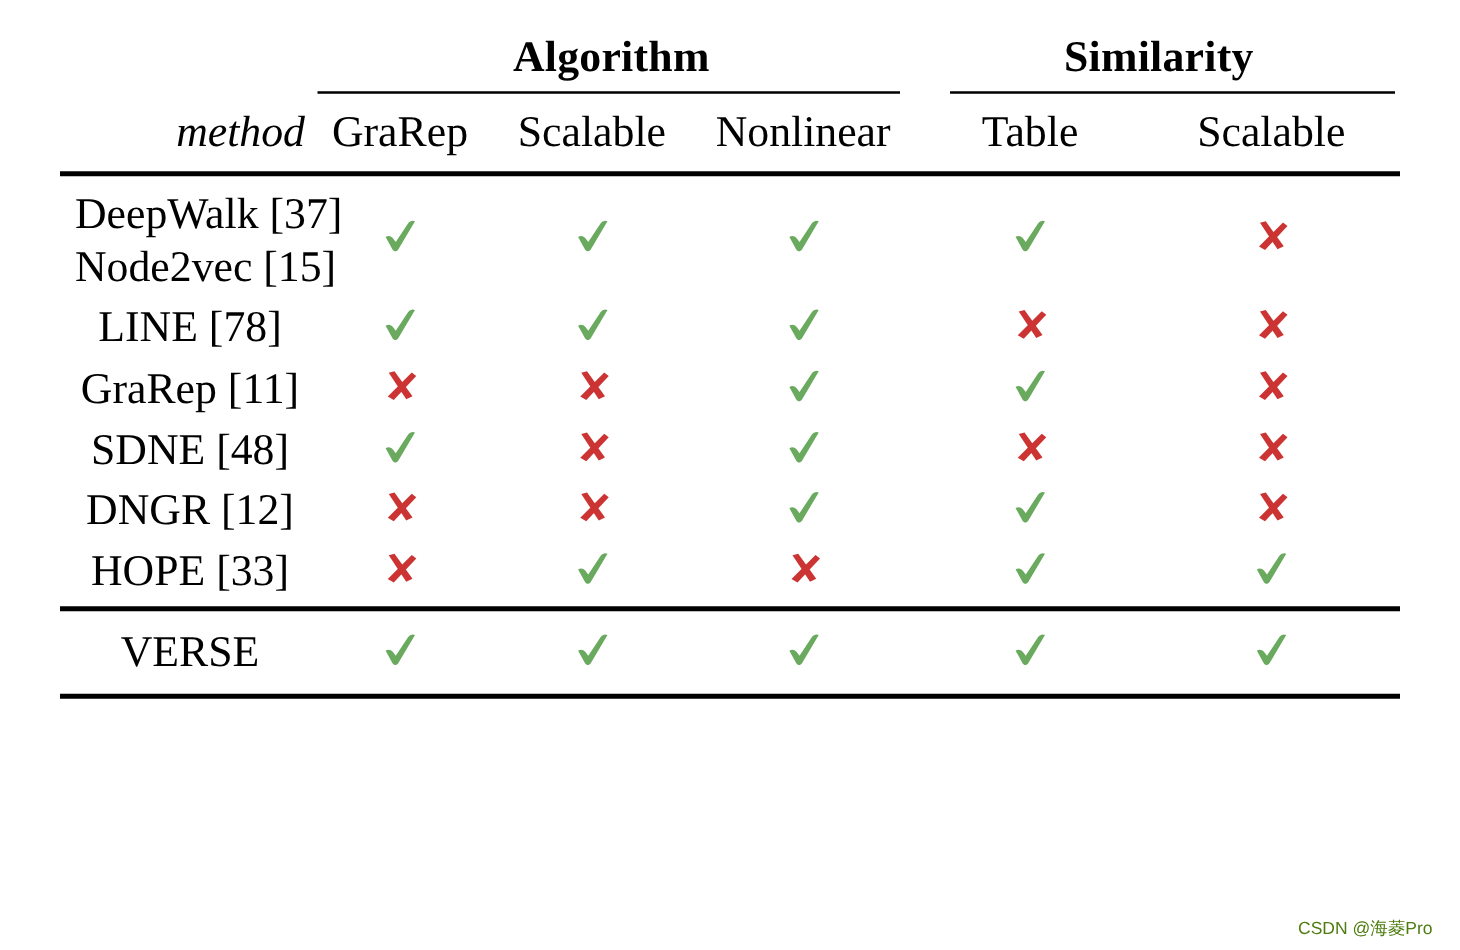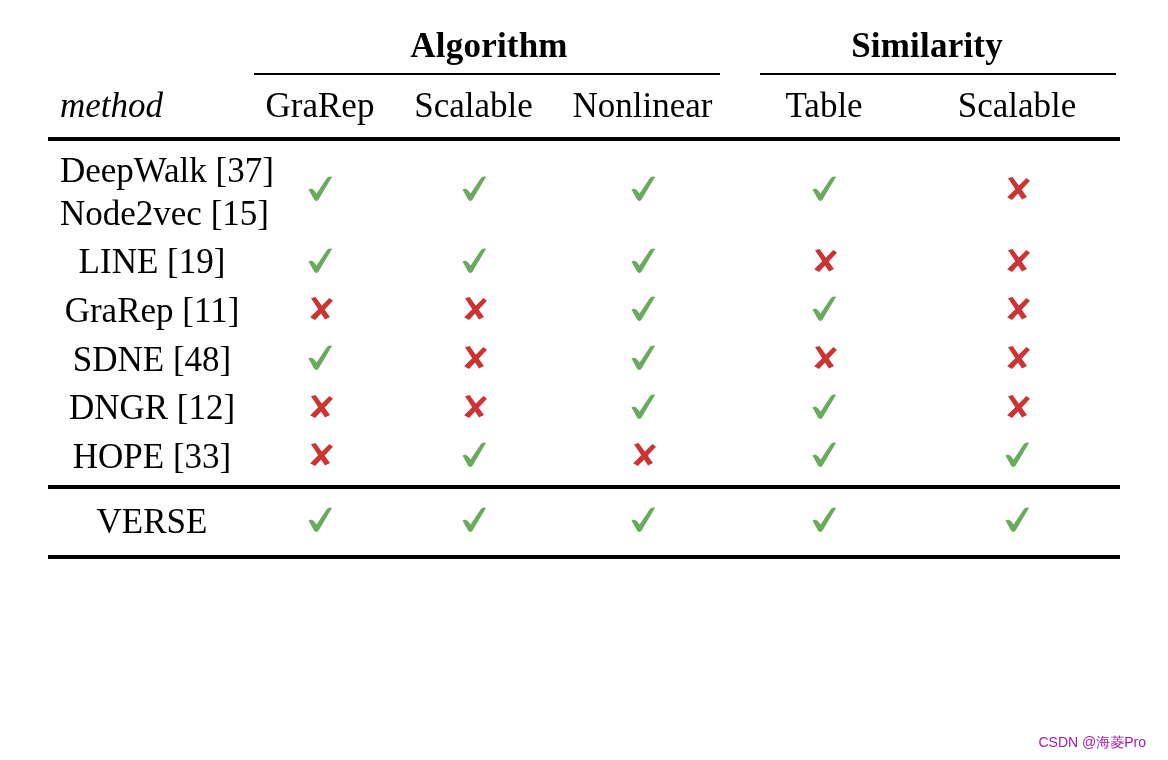--- a/index.html
+++ b/index.html
@@ -77,21 +77,21 @@
   
   .colhead {
     text-align: center;
     font-size: 35px;
     line-height: 1.0;
     padding-top: 10px;
     padding-bottom: 10px;
     white-space: nowrap;
   }
   .colhead.method-head {
-    text-align: left;
+    text-align: right;
     font-style: italic;
     padding-left: 12px;
   }
 
   
   .rule-heavy-cell { padding: 0; height: 11px; }
   .rule-heavy {
     height: 4px;
     background: #000;
     width: 100%;
@@ -152,21 +152,21 @@
   .caption .cap-check { color: #6aaa5e; }
   .caption .cap-cross { color: #cc3333; }
 
   
   .watermark {
     position: absolute;
     right: 22px;
     bottom: 8px;
     font-family: "Liberation Sans", sans-serif;
     font-size: 14px;
-    color: #a21caf;
+    color: #4d7c0f;
     white-space: nowrap;
   }
 </style>
 </head>
 <body>
 
 <div class="page">
 
   <div class="table-wrap">
     <table class="maintable">
@@ -225,21 +225,21 @@
                 </svg></span></td>
             <td class="markcell"><span class="mark cross"><svg width="34" height="34" viewBox="0 0 34 34" aria-hidden="true">
                   <g fill="#cc3333">
                     <path d="M8.0 6.2 L12.6 5.0 L27.0 25.0 L22.0 27.4 Z"></path>
                     <path d="M26.4 6.0 L30.0 8.8 L12.0 28.0 L7.2 25.2 Z"></path>
                   </g>
                 </svg></span></td>
           </tr>
           <tr class="bodyrow">
             <td class="methodcell">
-              <div>LINE [19]</div>
+              <div>LINE [78]</div>
             </td>
             <td class="markcell"><span class="mark check"><svg width="34" height="34" viewBox="0 0 34 34" aria-hidden="true">
                   <path d="M5.5 17.5 C7.5 16.2 9.6 16.6 11.2 18.4 L13.6 21.6 L23.4 6.8 C25.0 4.6 27.2 4.0 29.0 5.0 L15.6 27.6 C14.2 29.6 12.2 29.4 11.0 27.6 Z" fill="#6aaa5e"></path>
                 </svg></span></td>
             <td class="markcell"><span class="mark check"><svg width="34" height="34" viewBox="0 0 34 34" aria-hidden="true">
                   <path d="M5.5 17.5 C7.5 16.2 9.6 16.6 11.2 18.4 L13.6 21.6 L23.4 6.8 C25.0 4.6 27.2 4.0 29.0 5.0 L15.6 27.6 C14.2 29.6 12.2 29.4 11.0 27.6 Z" fill="#6aaa5e"></path>
                 </svg></span></td>
             <td class="markcell"><span class="mark check"><svg width="34" height="34" viewBox="0 0 34 34" aria-hidden="true">
                   <path d="M5.5 17.5 C7.5 16.2 9.6 16.6 11.2 18.4 L13.6 21.6 L23.4 6.8 C25.0 4.6 27.2 4.0 29.0 5.0 L15.6 27.6 C14.2 29.6 12.2 29.4 11.0 27.6 Z" fill="#6aaa5e"></path>
                 </svg></span></td>

